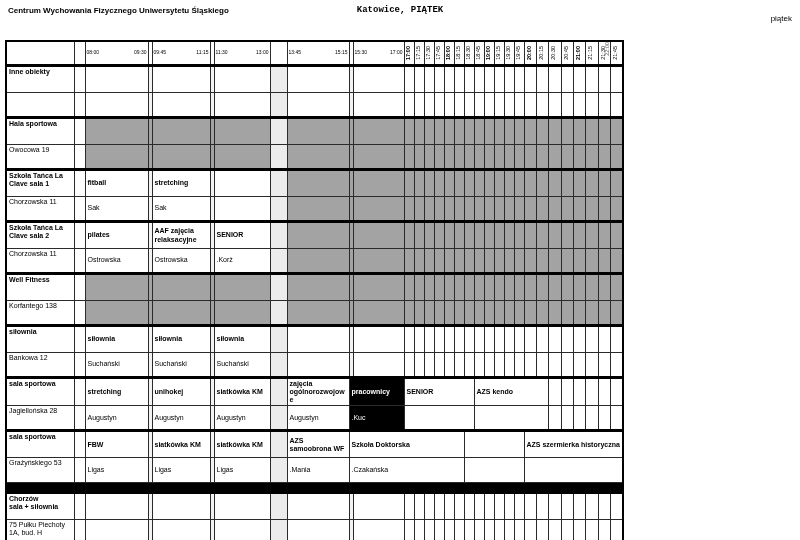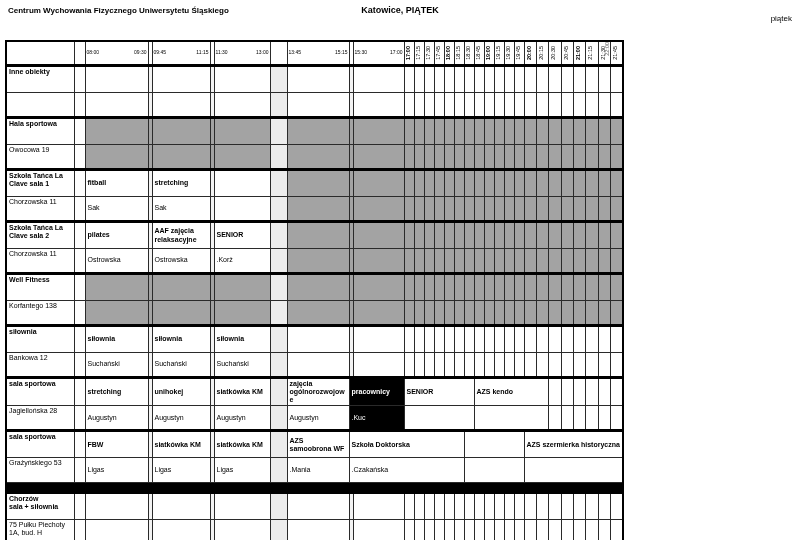--- a/index.html
+++ b/index.html
@@ -2,21 +2,21 @@
 <html><head>
 <meta charset="utf-8">
 <style>
   html,body{margin:0;padding:0;}
   body{
     width:800px;height:540px;background:#ffffff;position:relative;
     font-family:"Liberation Sans",sans-serif;color:#000;
     --closed:#a3a3a3;--break:#ececec;--gapc:#f3f3f3;--staffbg:#000;--stafffg:#fff;
   }
   .org{position:absolute;left:8px;top:6px;font-size:8px;font-weight:bold;}
-  .doc-title{position:absolute;left:0;right:0;top:5px;text-align:center;font-size:9px;font-weight:bold;}
+  .doc-title{position:absolute;left:0;right:0;top:5px;text-align:center;font-size:9px;font-weight:bold;font-family:Liberation Mono, monospace;}
   .day{position:absolute;right:8px;top:14px;font-size:8px;}
   table.sched{
     position:absolute;left:5px;top:40px;border-collapse:collapse;table-layout:fixed;
     border:2px solid #000;
   }
   .sched td{
     border:1px solid #2a2a2a;padding:0;font-size:7px;line-height:1.15;
     vertical-align:middle;overflow:hidden;height:auto;
   }
   .sched thead td{height:20px;border-bottom:3px solid #000;background:#fff;}

